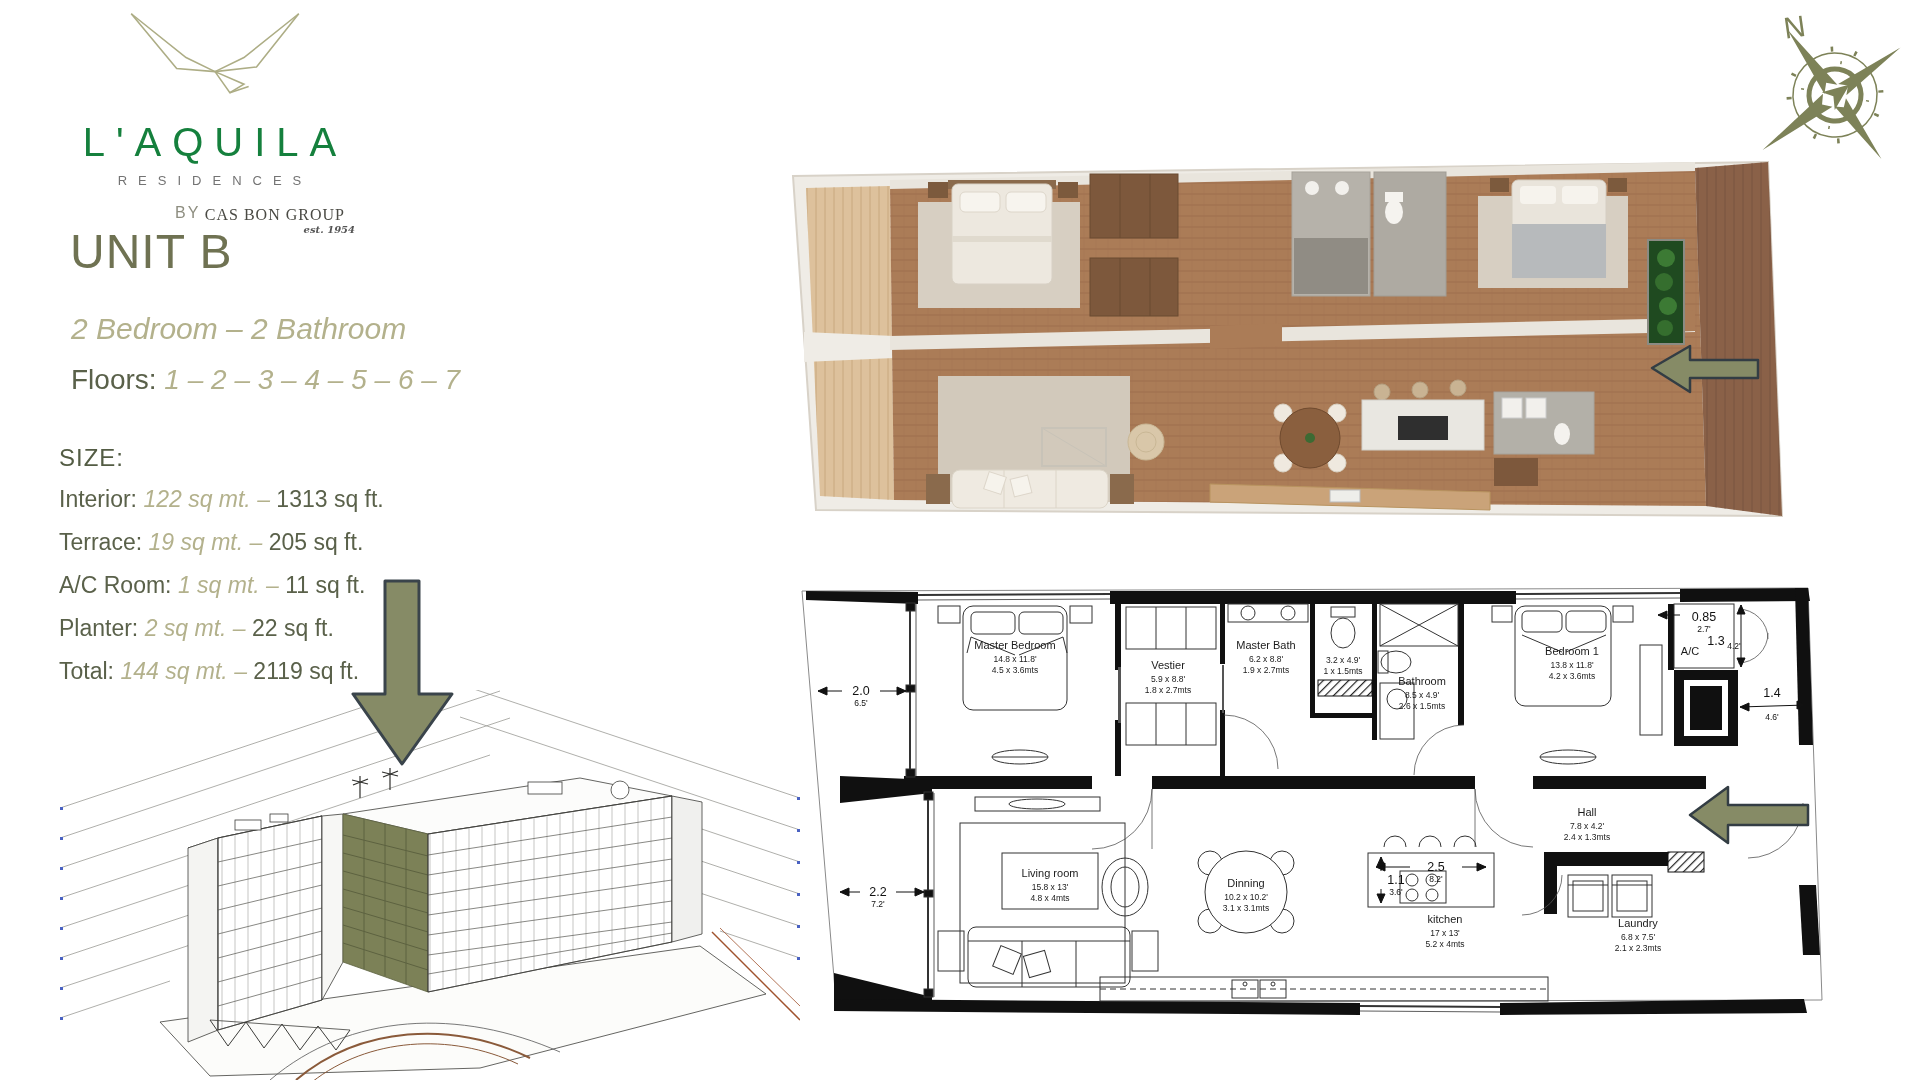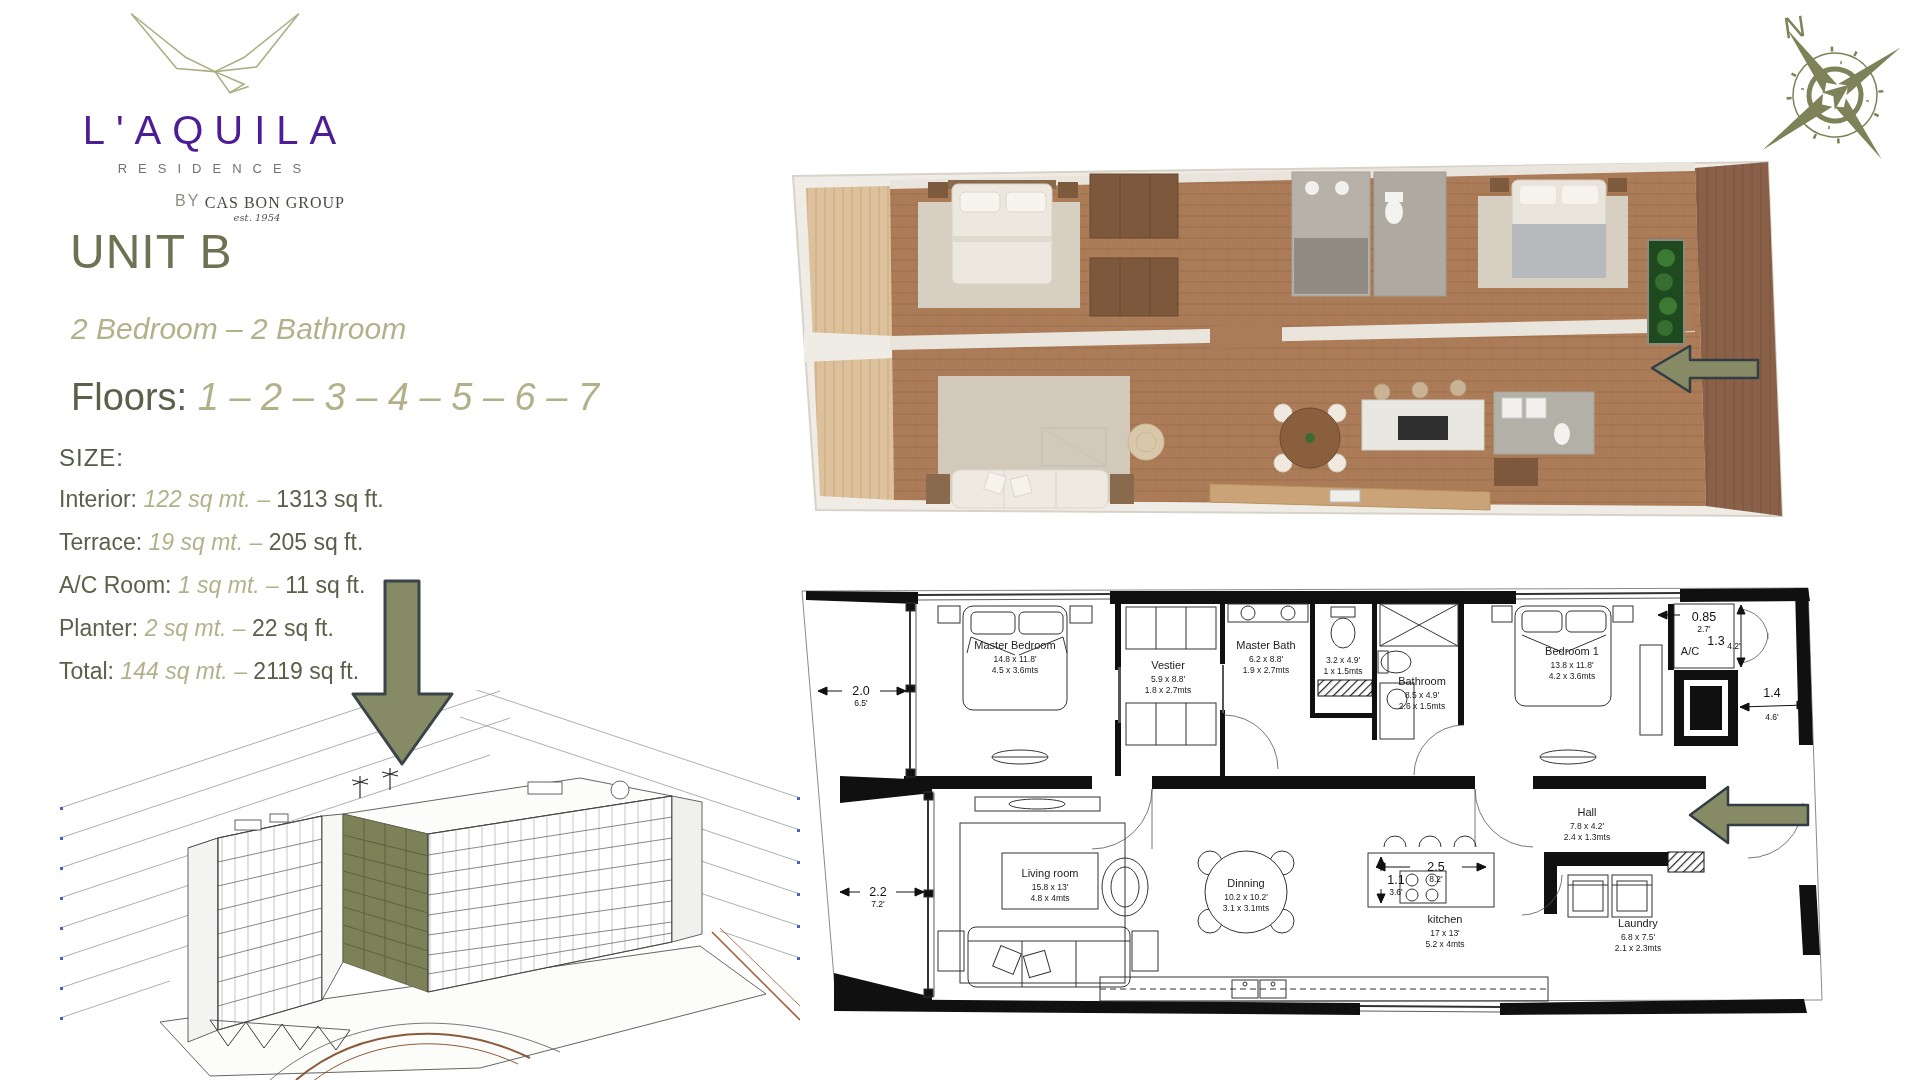--- a/index.html
+++ b/index.html
@@ -1,32 +1,32 @@
 <!DOCTYPE html>
 <html><head>
 <meta charset="utf-8">
 <style>
   html,body{margin:0;padding:0;background:#fff;}
   #page{position:relative;width:1920px;height:1080px;background:#fff;overflow:hidden;
         font-family:"Liberation Sans",sans-serif;}
   .abs{position:absolute;}
   
   #logo{left:75px;top:8px;width:280px;text-align:center;}
-  #wordmark{font-size:40px;letter-spacing:11px;color:#4c1d95;white-space:nowrap;margin-top:0;}
+  #wordmark{font-size:40px;letter-spacing:11px;color:#15803d;white-space:nowrap;margin-top:12px;}
   #residences{font-size:13px;letter-spacing:11px;color:#737373;margin-top:8px;white-space:nowrap;}
   #byline{margin-top:16px;margin-left:100px;text-align:left;white-space:nowrap;}
   #byline .by{font-size:16px;color:#8e8e80;letter-spacing:2px;vertical-align:2px;}
   #byline .grp{font-family:"Liberation Serif",serif;font-size:16px;color:#4a4a44;letter-spacing:1px;text-align:center;}
   #est{font-family:"DejaVu Serif",serif;font-style:italic;font-size:10px;color:#555;
-       margin-left:84px;text-align:center;}
+       margin-left:84px;text-align:right;font-weight:bold;}
   
   .t-dark{color:#5a614a;} .t-sage{color:#b3b18c;font-style:italic;}
   #unit-title{left:70px;top:224px;font-size:48px;color:#6f7252;letter-spacing:1px;}
   #config{left:71px;top:312px;font-size:30px;}
-  #floors{left:71px;top:376px;font-size:38px;}
+  #floors{left:71px;top:364px;font-size:28px;}
   #size-block{left:59px;top:444px;}
   #size-heading{font-size:24px;letter-spacing:1px;color:#535c44;margin-bottom:14px;}
   .size-row{font-size:23px;height:43px;white-space:nowrap;}
   svg text{font-family:"Liberation Sans",sans-serif;}
   .rn{font-size:11px;fill:#1b1b1b;text-anchor:middle;}
   .rd{font-size:8.5px;fill:#1b1b1b;text-anchor:middle;}
   .dm{font-size:12.5px;fill:#111;text-anchor:middle;}
   .df{font-size:8.5px;fill:#111;text-anchor:middle;}
   .thin{fill:none;stroke:#333;stroke-width:1;}
   .thin2{fill:none;stroke:#555;stroke-width:.8;}

